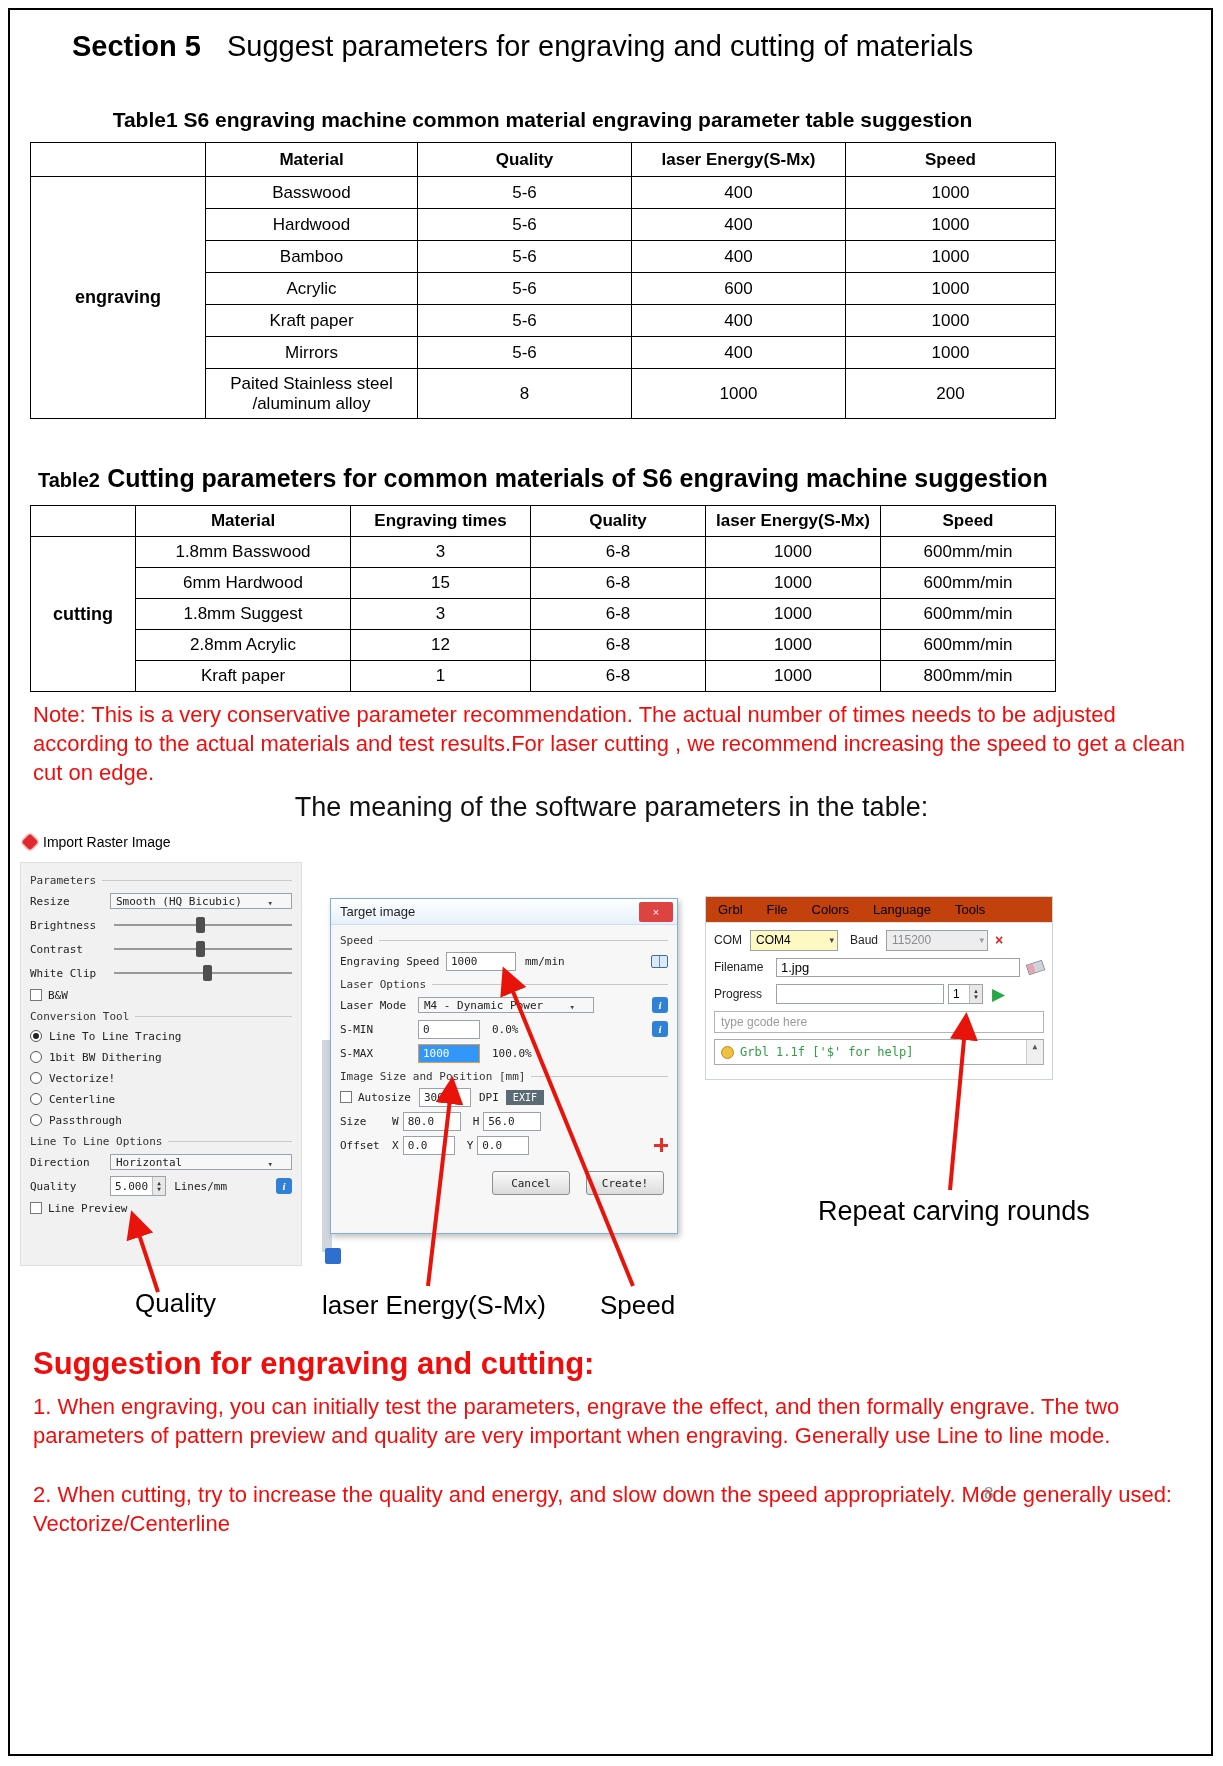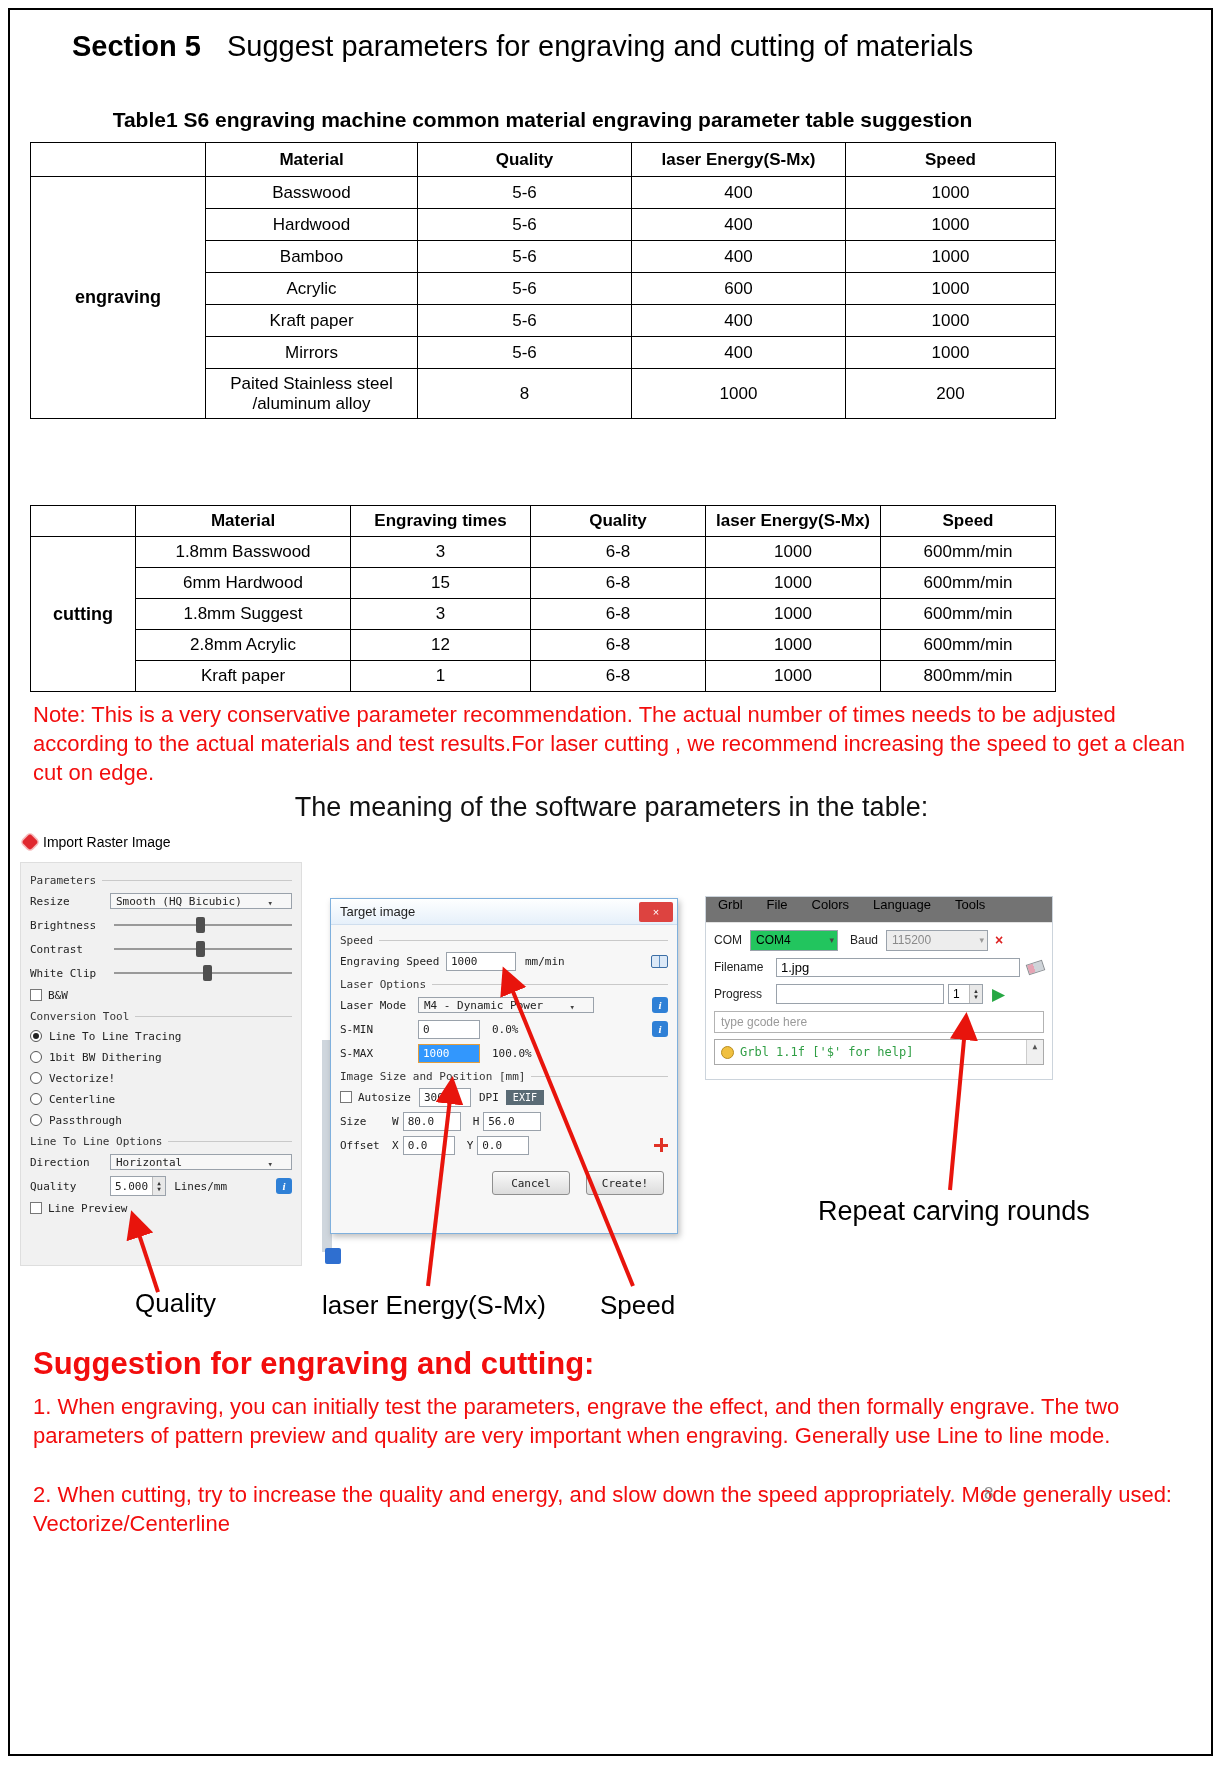--- a/index.html
+++ b/index.html
@@ -68,24 +68,24 @@
   .book-icon{width:17px;height:13px;background:linear-gradient(90deg,#dce9f7 49%,#5e8fc4 49%,#5e8fc4 51%,#dce9f7 51%);border:1px solid #3c6ea5;border-radius:2px;margin-left:auto;flex-shrink:0}
   .exif-btn{background:#5a6b75;color:#fff;font-size:10px;padding:2px 7px;border-radius:0;margin-left:7px}
   .cross-icon{position:relative;width:14px;height:14px;margin-left:auto;flex-shrink:0}
   .cross-icon::before{content:"";position:absolute;left:0;top:6px;width:14px;height:2.5px;background:#e03226}
   .cross-icon::after{content:"";position:absolute;left:6px;top:0;width:2.5px;height:14px;background:#e03226}
   .btn{height:24px;width:78px;display:flex;align-items:center;justify-content:center;background:linear-gradient(#fafafa,#dcdcdc);border:1px solid #8f8f8f;border-radius:3px;font-size:11px}
   .btn-row{display:flex;justify-content:flex-end;gap:16px;margin-top:16px;padding-right:4px}
 
   
   .grbl{position:absolute;left:705px;top:896px;width:348px;height:184px;background:#fff;border:1px solid #ccd4dc;font-size:13px}
-  .menubar{height:26px;display:flex;gap:24px;padding:0 12px;background:#737373;border-bottom:1px solid #e2e2e2}
+  .menubar{height:26px;display:flex;gap:24px;align-items:center;padding:0 12px;background:#c2410c;border-bottom:1px solid #e2e2e2}
   .grow{display:flex;align-items:center;margin:6px 8px;height:22px}
   .grow .glabel{font-size:12px;color:#222;flex-shrink:0}
-  .combo-sm{display:flex;align-items:center;background:#22c55e;border:1px solid #9aa2ab;height:21px;padding:0 3px 0 5px;font-size:12px}
+  .combo-sm{display:flex;align-items:center;background:#fef9c3;border:1px solid #9aa2ab;height:21px;padding:0 3px 0 5px;font-size:12px}
   .combo-sm.dis{background:#ededed;color:#8a8a8a}
   .progress{width:168px;height:20px;border:1px solid #9aa2ab;background:#fff}
   .x-icon{color:#d22;font-weight:bold;font-size:14px;margin-left:7px}
   .eraser-icon{width:17px;height:11px;background:linear-gradient(90deg,#e6a4b4 40%,#cfd4d9 40%);border:1px solid #8a8f94;transform:rotate(-18deg);margin-left:7px}
   .play{color:#27a844;font-size:17px;margin-left:9px;line-height:1}
   .gcode-box{margin:0 8px;height:22px;border:1px solid #b3b3b3;background:#fff;display:flex;align-items:center;padding:0 6px;color:#9a9a9a;font-size:12px}
   .console{margin:6px 8px 0;height:26px;border:1px solid #aaa;background:#fff;display:flex;align-items:center;font-family:"DejaVu Sans Mono",monospace;font-size:12px;color:#2f9e44;overflow:hidden}
   .log-icon{width:13px;height:13px;border-radius:50%;background:#f0c040;border:1px solid #b98d1e;margin:0 6px;flex-shrink:0}
   .vscroll{margin-left:auto;width:17px;align-self:stretch;background:#f0f0f0;border-left:1px solid #ccc;display:flex;justify-content:center;padding-top:2px;font-size:8px;color:#555}
 
@@ -175,20 +175,24 @@
         </tr>
     <tr class="tall">
           <td>Paited Stainless steel /aluminum alloy</td>
           <td>8</td>
           <td>1000</td>
           <td>200</td>
         </tr>
   </tbody>
     </table>
 
+  <div class="t2-cap">
+    <span class="lbl">Table2</span>
+    <span class="ttl">Cutting parameters for common materials of S6 engraving machine  suggestion</span>
+  </div>
   <table class="t2">
     <colgroup>
         <col style="width:105px">
         <col style="width:215px">
         <col style="width:180px">
         <col style="width:175px">
         <col style="width:175px">
         <col style="width:175px">
       </colgroup>
     <tbody>

